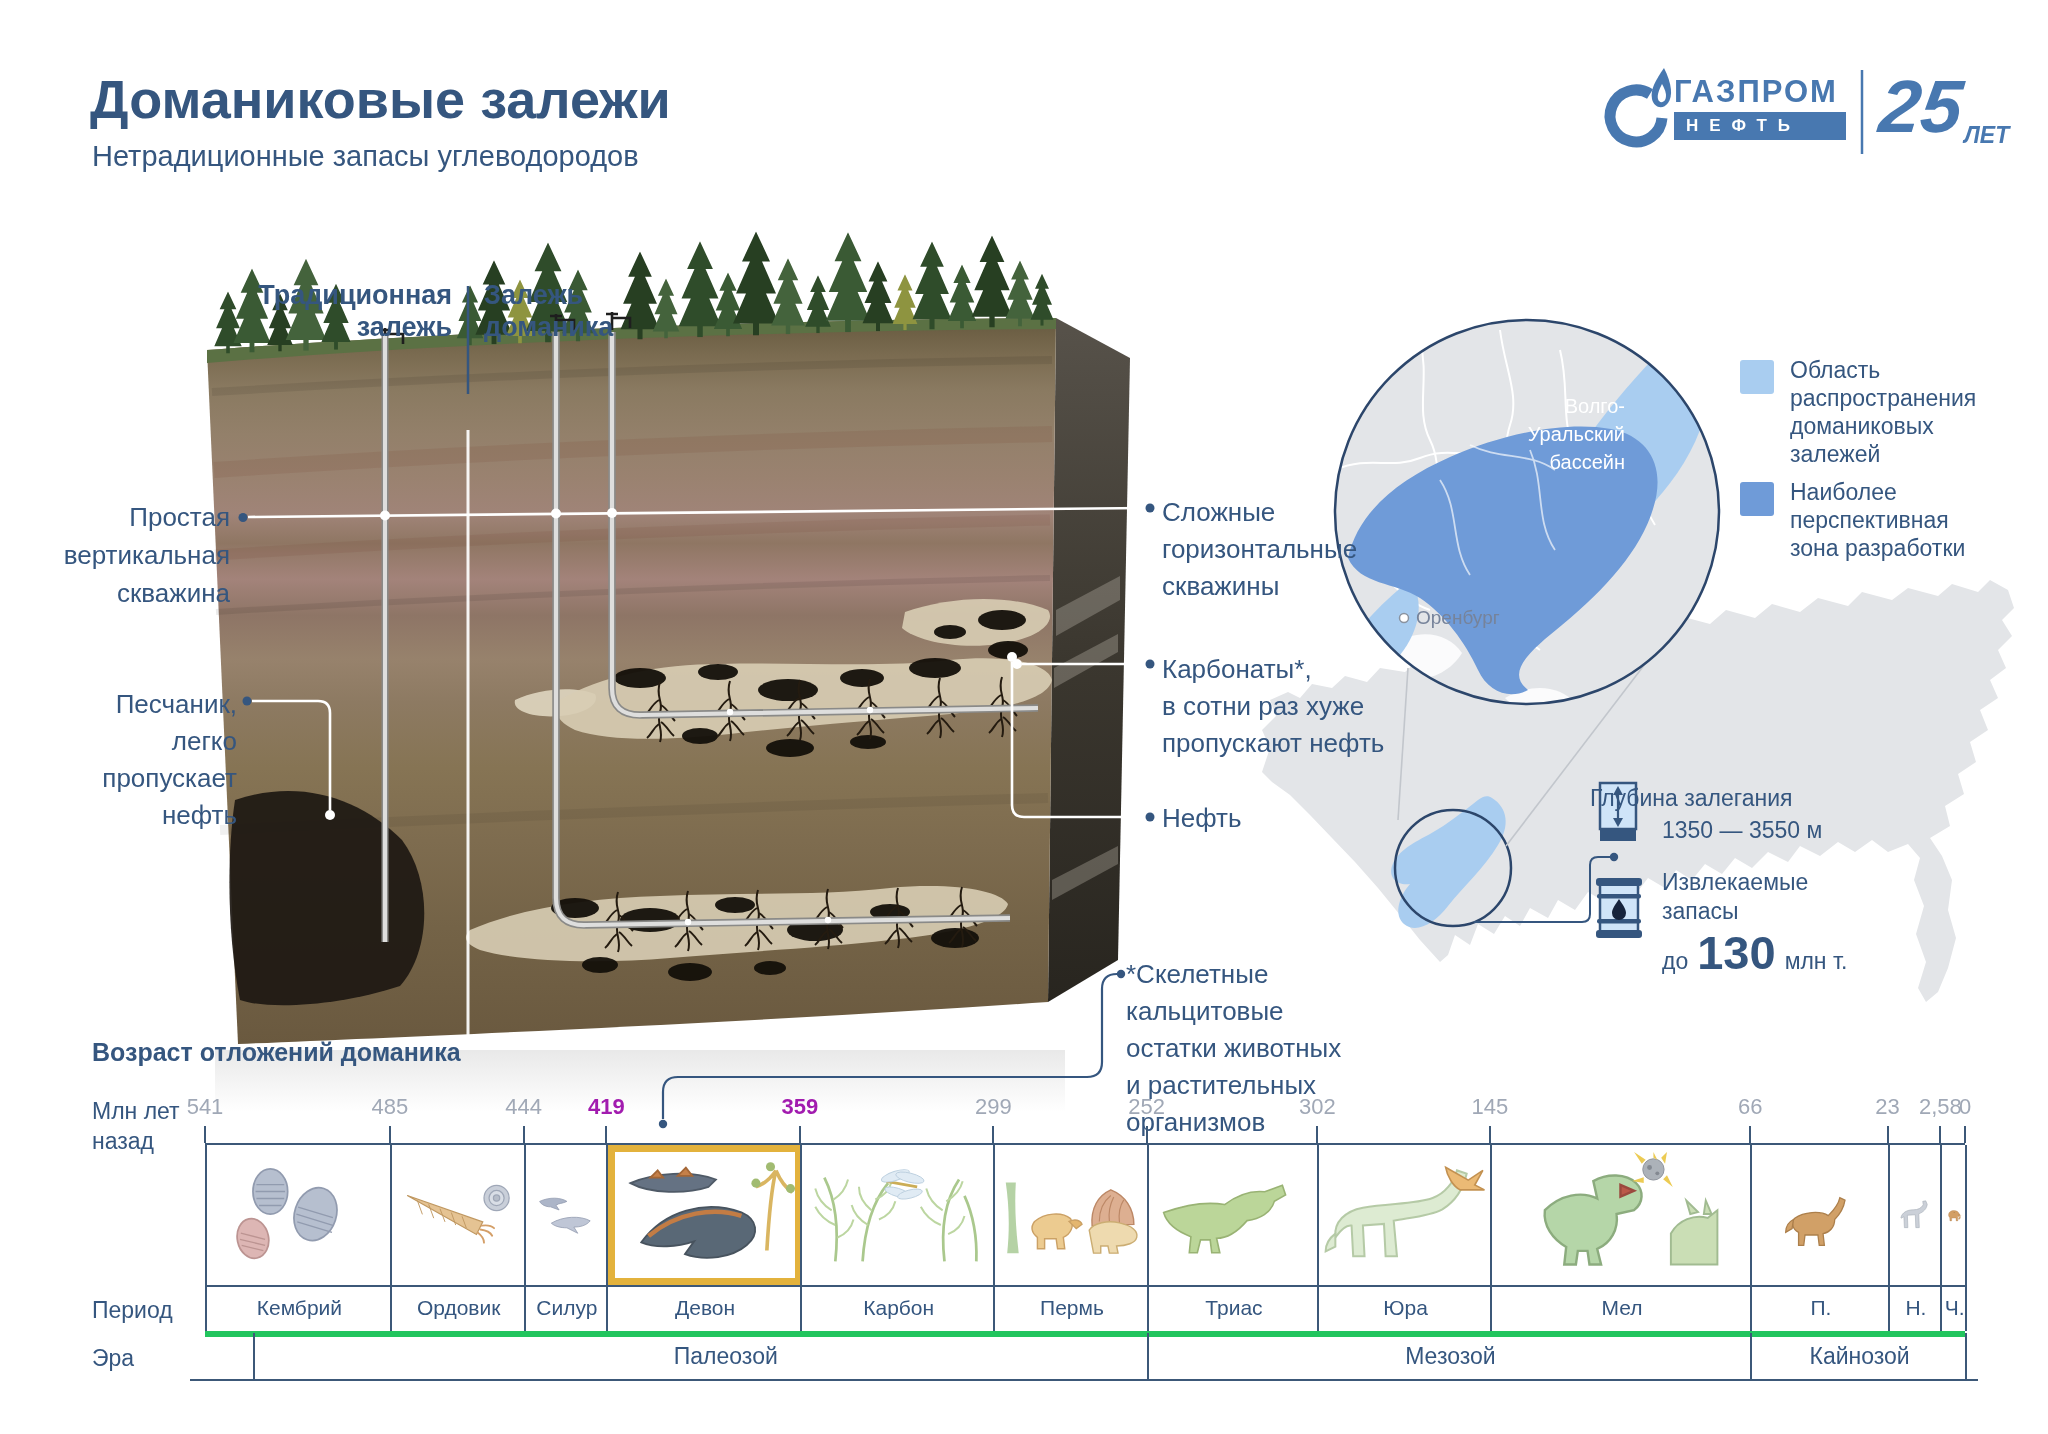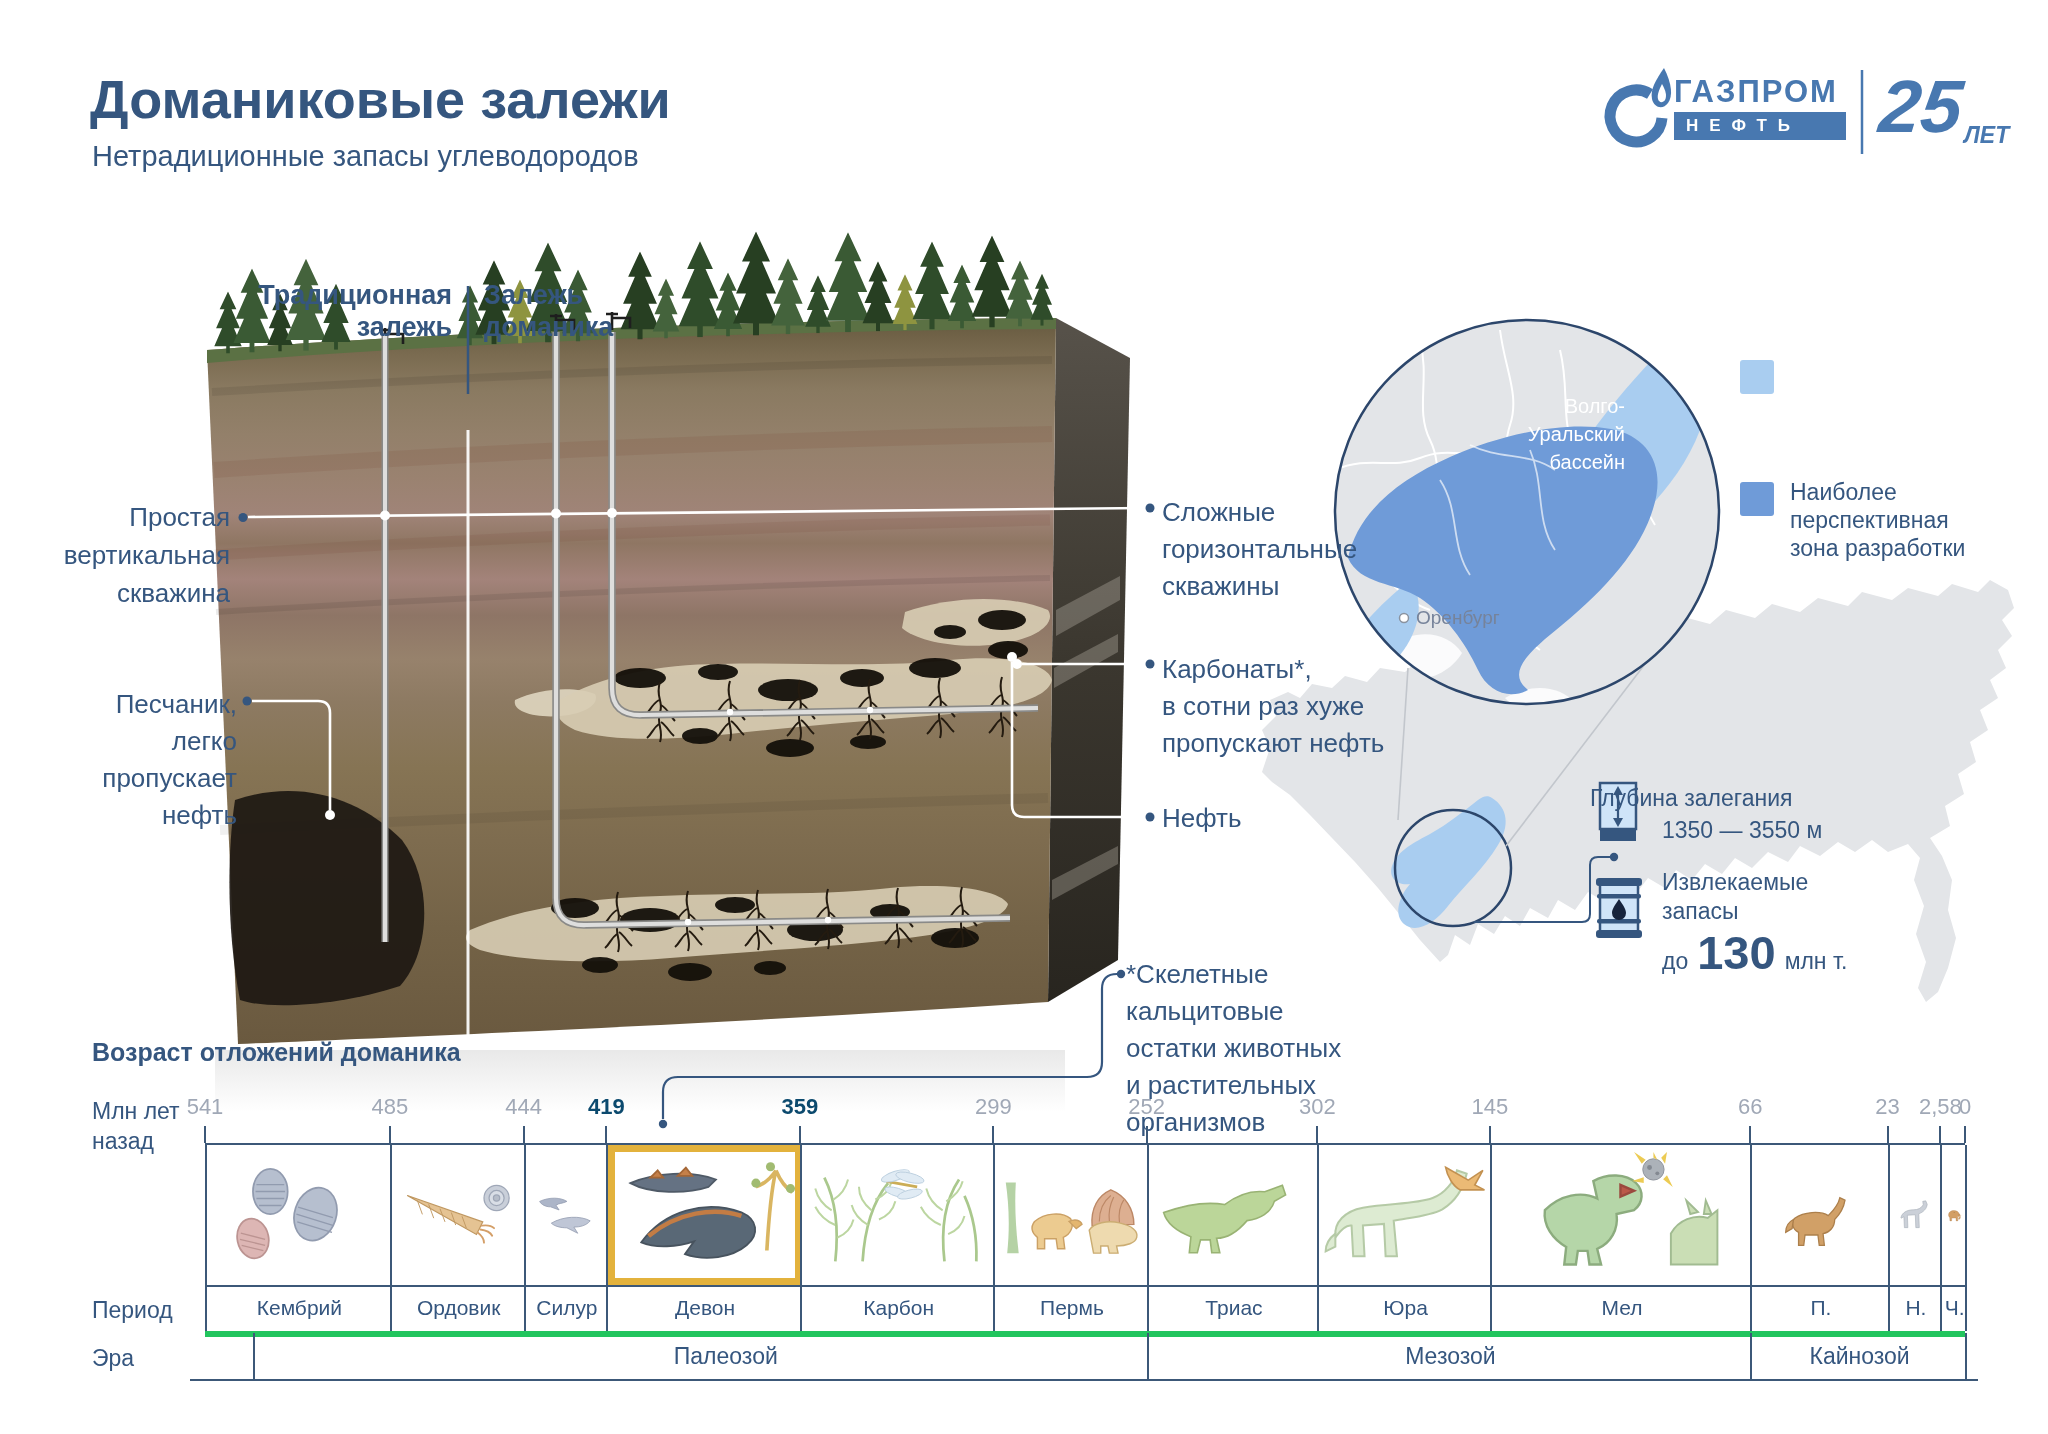--- a/index.html
+++ b/index.html
@@ -5,21 +5,21 @@
   html,body{margin:0;padding:0;background:#fff;}
   #canvas{position:relative;width:2048px;height:1434px;background:#fff;overflow:hidden;
           font-family:"Liberation Sans",sans-serif;color:#35567f;}
   .t{position:absolute;color:#35567f;white-space:pre-line;}
   .b{font-weight:bold;}
   .r{text-align:right;}
   svg.full{position:absolute;left:0;top:0;}
   
   #tl-ticks{position:absolute;left:205px;top:1094px;width:1760px;height:50px;}
   .tick-label{position:absolute;top:0;transform:translateX(-50%);font-size:22px;color:#a0a8b6;}
-  .tick-label.strong{color:#0c4a6e;font-weight:bold;}
+  .tick-label.strong{color:#a21caf;font-weight:bold;}
   .tick-line{position:absolute;top:32px;width:2px;height:17px;background:#3c5878;transform:translateX(-1px);}
   #tl-strip{position:absolute;left:205px;top:1143px;width:1760px;height:140px;border-top:2px solid #3c5878;border-bottom:2px solid #3c5878;}
   #tl-prow{position:absolute;left:205px;top:1285px;width:1760px;height:46px;border-bottom:6px solid #22c55e;}
   #tl-erow{position:absolute;left:205px;top:1333px;width:1760px;height:46px;}
   .cell{position:absolute;top:0;bottom:0;border-left:2px solid #3c5878;display:flex;align-items:center;justify-content:center;}
   .cell.last-edge{border-left:2px solid #3c5878;width:0;}
   .cell.hl{box-shadow:inset 0 0 0 7px #e3b23c;}
   .cell span{font-size:21px;color:#35567f;}
   #tl-baseline{position:absolute;left:190px;top:1379px;width:1788px;height:2px;background:#3c5878;}
   .legend-swatch{position:absolute;width:34px;height:34px;border-radius:3px;}
@@ -316,20 +316,24 @@
   <div class="t" style="left:1162px;top:651px;width:260px;font-size:26px;line-height:37px;">Карбонаты*,
 в сотни раз хуже
 пропускают нефть</div>
   <div class="t" style="left:1162px;top:803px;width:200px;font-size:26px;">Нефть</div>
   <div class="t" style="left:1126px;top:956px;width:300px;font-size:26px;line-height:37px;">*Скелетные кальцитовые
 остатки животных
 и растительных
 организмов</div>
 
   <div class="legend-swatch" style="left: 1740px; top: 360px; background: rgb(169, 205, 240);"></div>
+  <div class="t" style="left:1790px;top:356px;width:230px;font-size:23px;line-height:28px;">Область
+распространения
+доманиковых
+залежей</div>
   <div class="legend-swatch" style="left: 1740px; top: 482px; background: rgb(111, 155, 216);"></div>
   <div class="t" style="left:1790px;top:478px;width:230px;font-size:23px;line-height:28px;">Наиболее
 перспективная
 зона разработки</div>
 
   <div class="t r" style="left:1480px;top:392px;width:145px;font-size:20px;line-height:28px;color:#fff;">Волго-
 Уральский
 бассейн</div>
   <div class="t" style="left:1416px;top:607px;font-size:19px;color:#76839a;">Оренбург</div>
 

